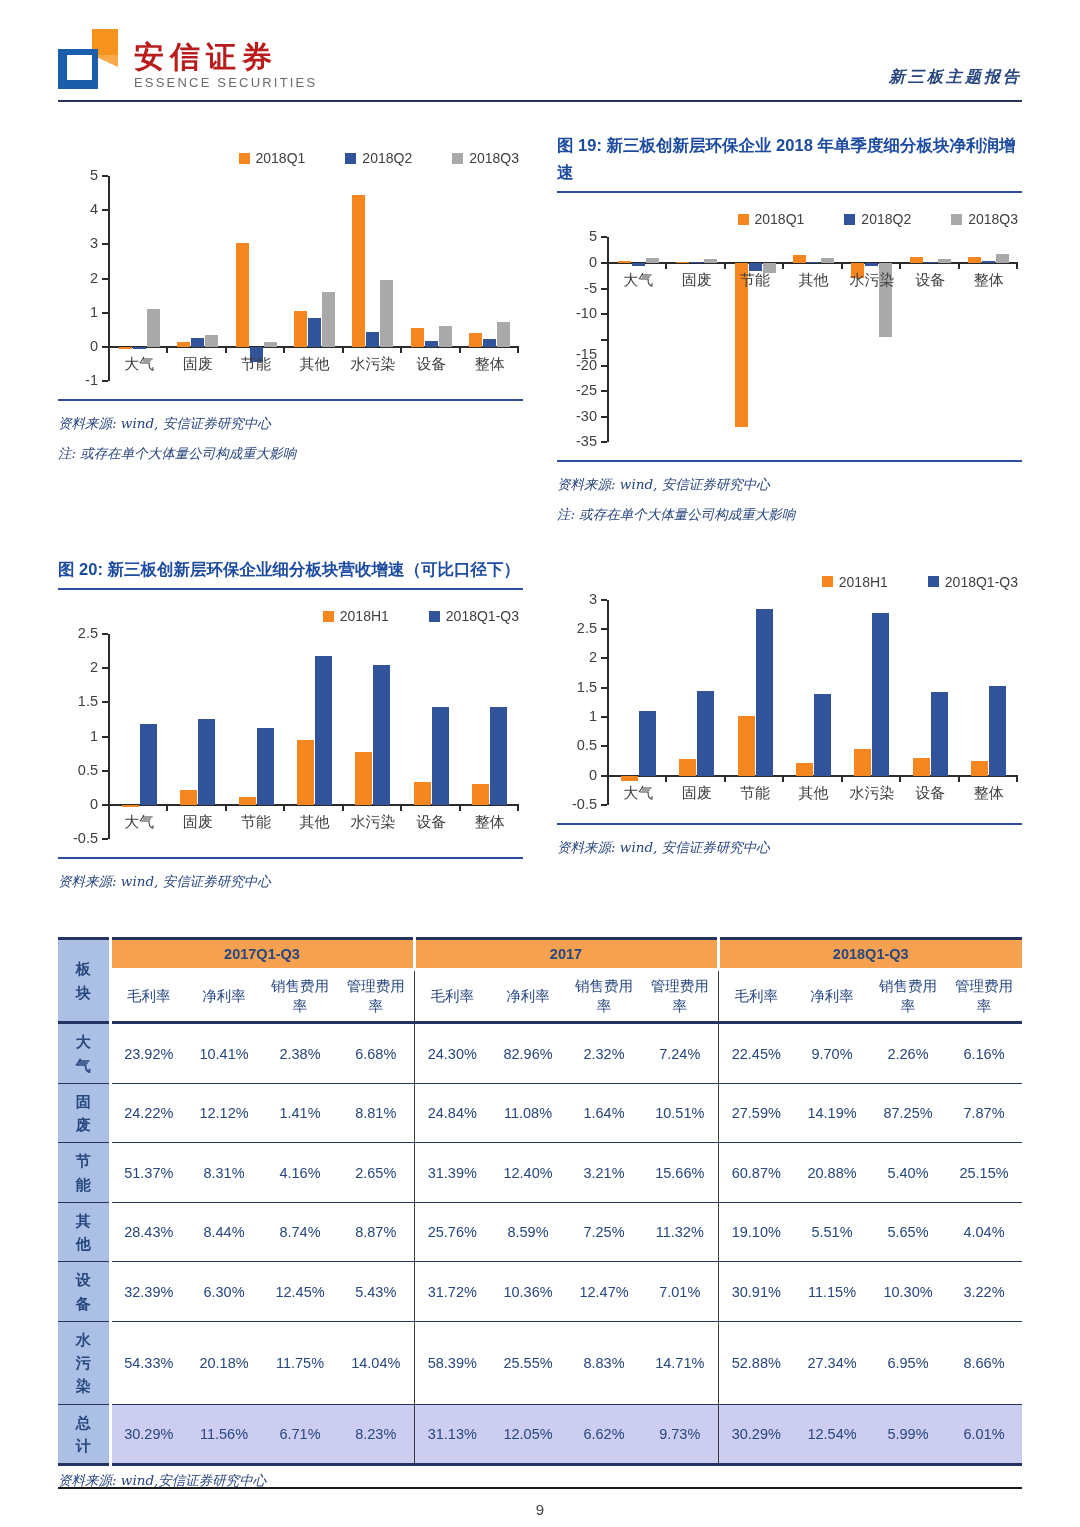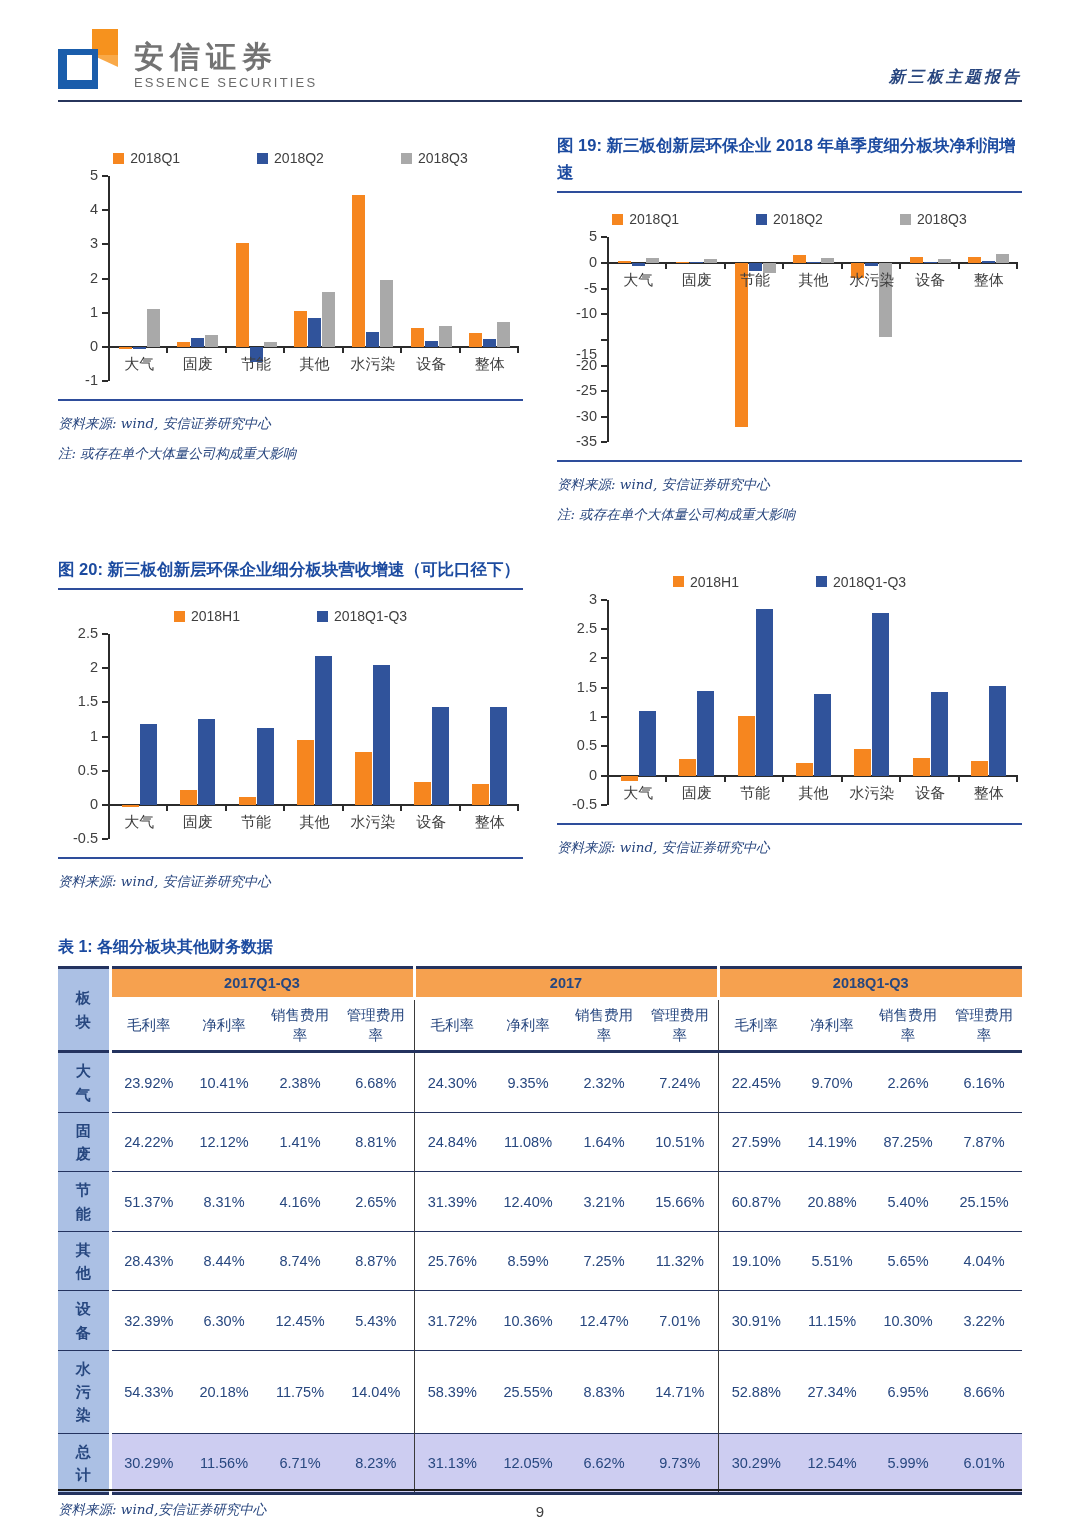--- a/index.html
+++ b/index.html
@@ -6,30 +6,30 @@
   body{font-family:"Liberation Sans",sans-serif;color:#333;}
   .page{position:relative;width:1080px;min-height:1527px;background:#fff;box-sizing:border-box;padding:28px 58px 10px 58px;}
 
   
   .hdr{display:flex;justify-content:space-between;align-items:flex-end;padding-bottom:10px;border-bottom:2px solid #27355c;}
   .brand{display:flex;align-items:center;gap:14px;}
   .logo{position:relative;width:62px;height:60px;}
   .logo .cube-blue{position:absolute;left:0;bottom:0;width:40px;height:40px;border:9px solid #1a5dab;border-top-width:6px;border-right-width:6px;box-sizing:border-box;background:#fff;}
   .logo .cube-orange{position:absolute;right:2px;top:0;width:26px;height:26px;background:#f6921e;}
   .logo .cube-fold{position:absolute;right:2px;top:26px;width:0;height:0;border-top:12px solid #f9a948;border-left:26px solid transparent;}
-  .brand-cn{font-size:30px;font-weight:bold;color:#737373;letter-spacing:6px;line-height:1.1;margin-top:12px;}
+  .brand-cn{font-size:30px;font-weight:bold;color:#b91c1c;letter-spacing:6px;line-height:1.1;margin-top:12px;}
   .brand-en{font-size:13px;color:#6b6b6b;letter-spacing:2.2px;margin-top:2px;}
   .report-tag{font-family:"DejaVu Serif",serif;font-style:italic;font-weight:bold;color:#27457e;font-size:16px;letter-spacing:3px;padding-bottom:2px;}
 
   
   .fig-grid{display:grid;grid-template-columns:1fr 1fr;column-gap:34px;margin-top:30px;}
   .fig{margin:0 0 26px 0;}
   .fig-title{font-size:16.5px;font-weight:bold;color:#1c4ba0;line-height:1.65;padding-bottom:5px;border-bottom:2px solid #2e4d9b;}
   .chart-wrap{padding:14px 4px 4px 4px;}
-  .chart-legend{display:flex;justify-content:center;gap:77px;margin:4px 0 10px 0;}
+  .chart-legend{display:flex;justify-content:flex-end;gap:40px;margin:4px 0 10px 0;}
   .legend-item{display:flex;align-items:center;gap:6px;font-size:14px;color:#3f3f3f;}
   .legend-swatch{width:11px;height:11px;display:inline-block;}
   .chart-body{display:flex;}
   .yaxis{position:relative;width:46px;flex:0 0 46px;}
   .ylab{position:absolute;right:10px;font-size:14.5px;color:#3f3f3f;text-align:right;width:36px;}
   .ytick{position:absolute;right:0;width:6px;height:2px;background:#2b2b2b;}
   .plot{position:relative;flex:1;border-left:2px solid #2b2b2b;}
   .zeroline{position:absolute;left:0;width:100%;height:2px;background:#2b2b2b;}
   .xtick{position:absolute;width:2px;height:6px;background:#2b2b2b;z-index:3;}
   .bar{position:absolute;z-index:1;}
@@ -385,21 +385,20 @@
             </div>
           </div>
         </div>
       <div class="fig-src">
         <div class="src-line">资料来源: wind, 安信证券研究中心</div>
       </div>
     </figure>
   </div>
 
   <section class="table-block">
-    <div class="table-title">表 1: 各细分板块其他财务数据</div>
     <table class="fin" id="fin-table">
         <colgroup>
           <col style="width: 52px;">
           <col>
           <col>
           <col>
           <col>
           <col>
           <col>
           <col>
@@ -434,21 +433,21 @@
         </thead>
         <tbody>
           <tr>
             <th class="rowname"><span class="vtxt">大
 气</span></th>
             <td>23.92%</td>
             <td>10.41%</td>
             <td>2.38%</td>
             <td>6.68%</td>
             <td class="gs">24.30%</td>
-            <td>9.35%</td>
+            <td>82.96%</td>
             <td>2.32%</td>
             <td>7.24%</td>
             <td class="gs">22.45%</td>
             <td>9.70%</td>
             <td>2.26%</td>
             <td>6.16%</td>
           </tr>
           <tr>
             <th class="rowname"><span class="vtxt">固
 废</span></th>

